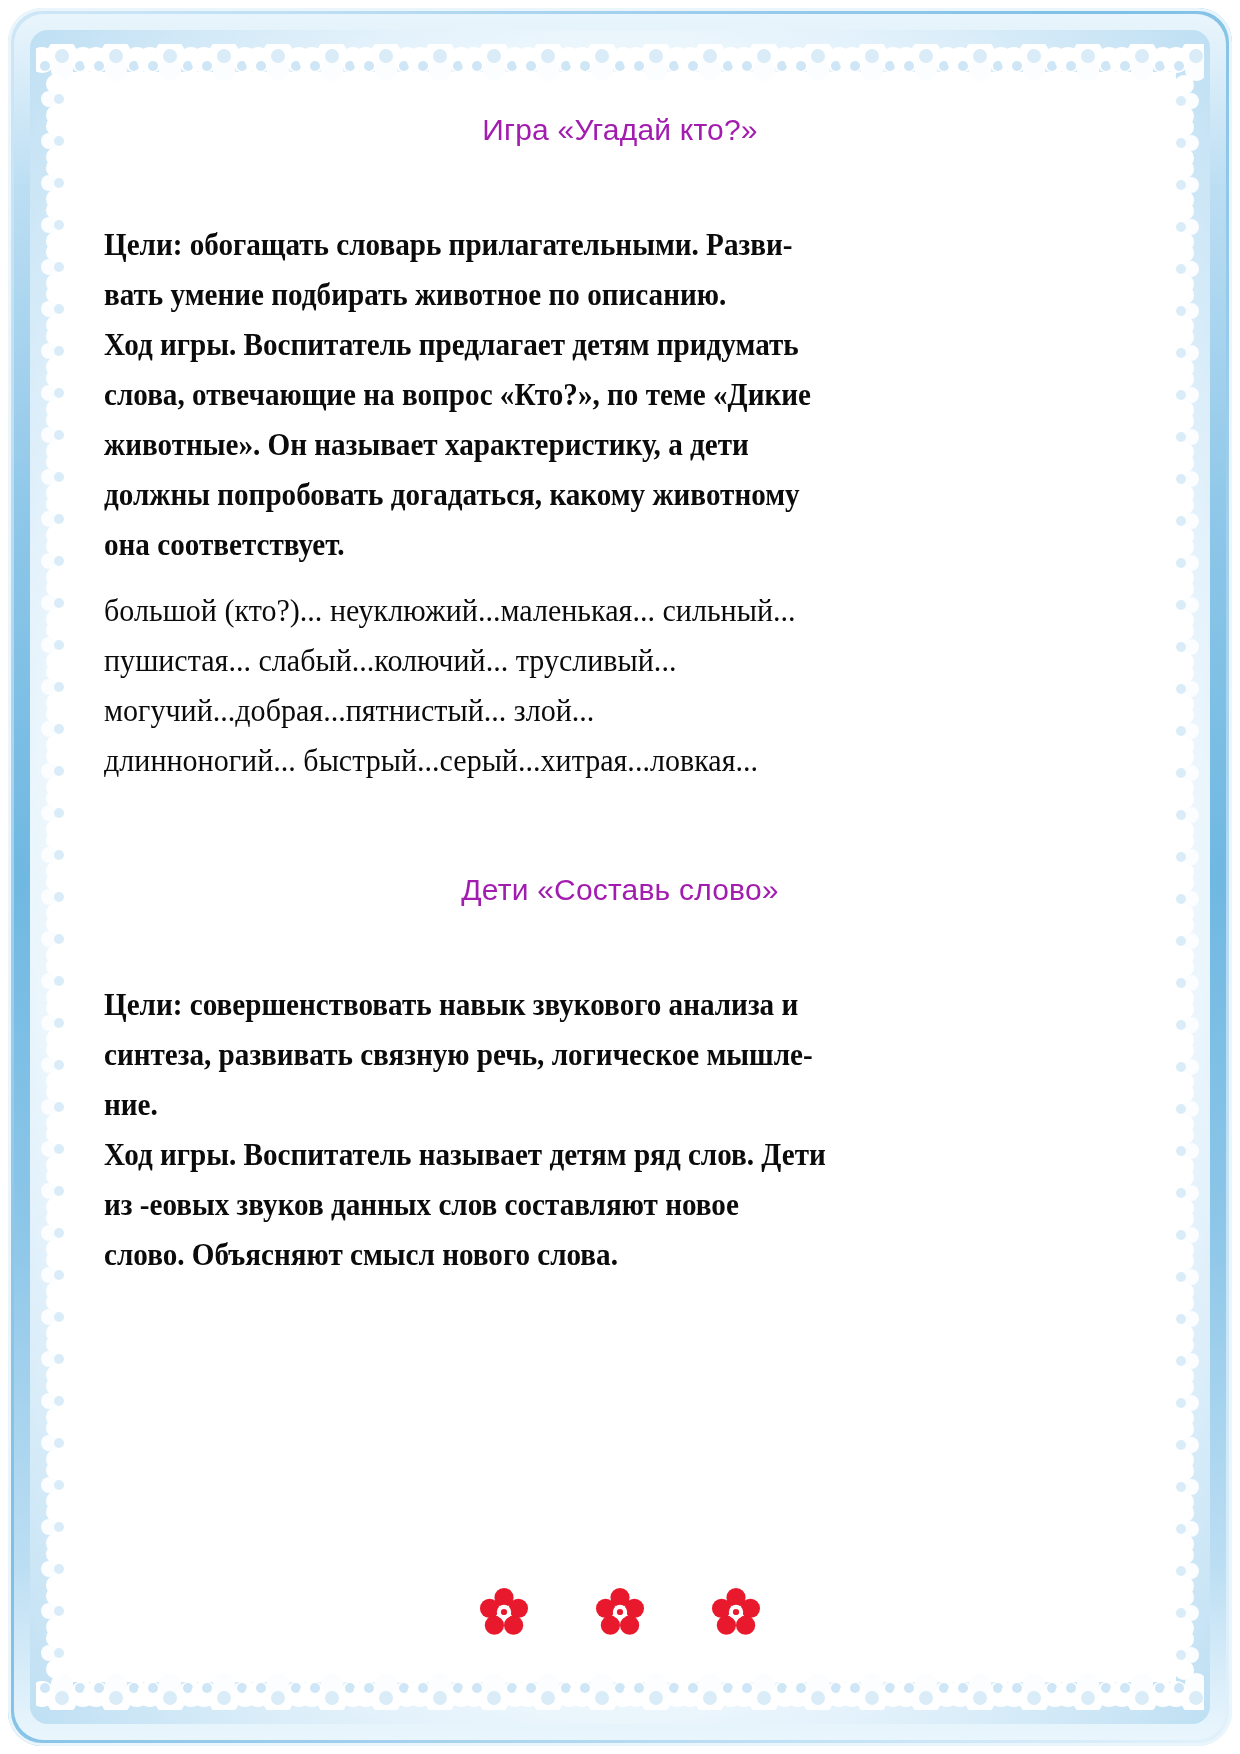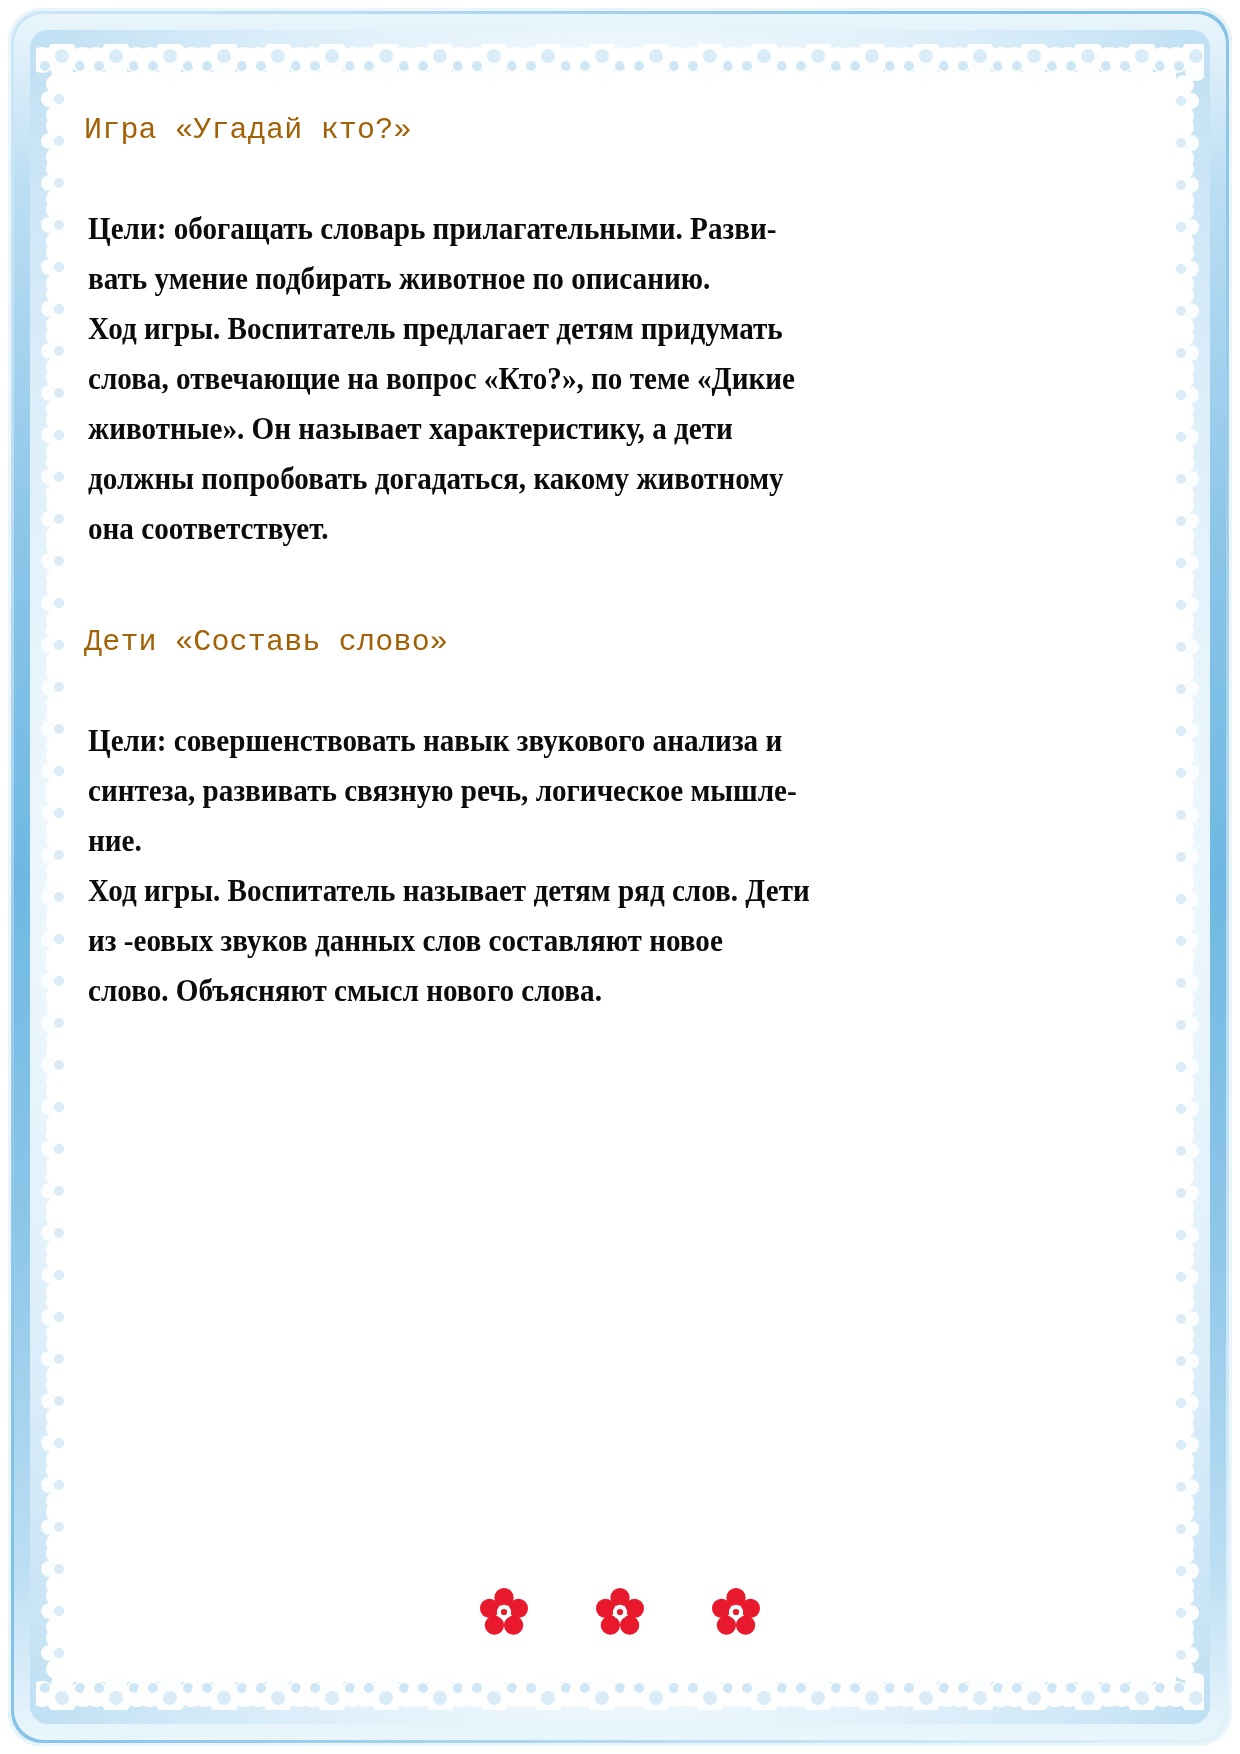--- a/index.html
+++ b/index.html
@@ -63,37 +63,38 @@
   
   .content{
     position:absolute;
     left:78px;top:86px;right:78px;bottom:86px;
     z-index:4;
     padding:12px 6px 0 6px;
     box-sizing:border-box;
   }
 
   .game-title{
-    font-family:Liberation Mono, monospace;
+    text-align:center;
+    font-family:Liberation Sans, sans-serif;
     font-size:30px;
     font-weight:400;
-    color:#a16207;
+    color:#a21caf;
     letter-spacing:.2px;
     margin:0;
     line-height:1.2;
   }
 
   .title-1{padding-top:14px;}
   .title-2{padding-top:14px;}
 
   .gap-after-title{height:56px;}
   .gap-before-title{height:56px;}
 
   .body-block{
-    margin:0;
+    margin:16px;
     padding:0 0 0 4px;
   }
 
   .line{
     font-family:"Liberation Serif", serif;
     font-weight:700;
     font-size:31px;
     line-height:50px;
     color:#0b0b0b;
     white-space:nowrap;
@@ -296,20 +297,26 @@
     <div class="body-block">
       <div class="line">Цели: обогащать словарь прилагательными. Разви-</div>
       <div class="line">вать умение подбирать животное по описанию.</div>
       <div class="line">Ход игры. Воспитатель предлагает детям придумать</div>
       <div class="line">слова, отвечающие на вопрос «Кто?», по теме «Дикие</div>
       <div class="line">животные». Он называет характеристику, а дети</div>
       <div class="line">должны попробовать догадаться, какому животному</div>
       <div class="line">она соответствует.</div>
     </div>
 
+    <div class="body-block">
+      <div class="line light">большой (кто?)... неуклюжий...маленькая... сильный...</div>
+      <div class="line light">пушистая... слабый...колючий...  трусливый...</div>
+      <div class="line light">могучий...добрая...пятнистый...  злой...</div>
+      <div class="line light">длинноногий...  быстрый...серый...хитрая...ловкая...</div>
+    </div>
 
     <div class="gap-before-title"></div>
 
     <h1 class="game-title title-2">Дети «Составь слово»</h1>
 
     <div class="gap-after-title"></div>
 
     <div class="body-block">
       <div class="line">Цели: совершенствовать навык звукового анализа и</div>
       <div class="line">синтеза, развивать связную речь, логическое мышле-</div>

